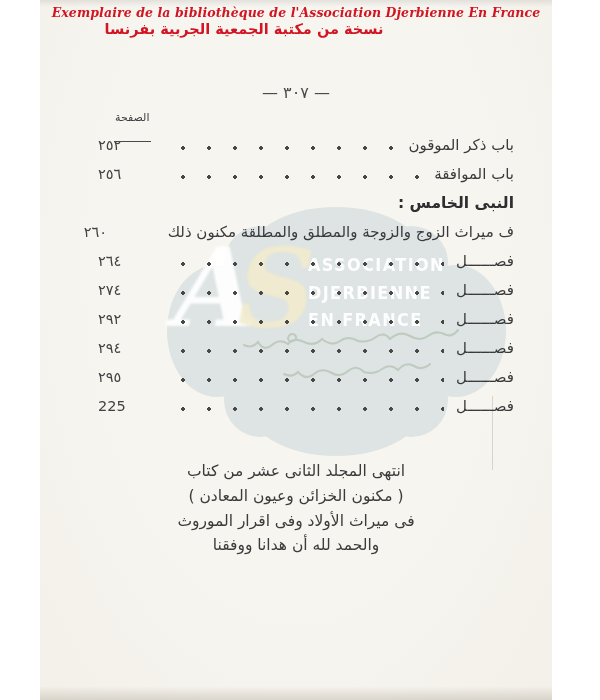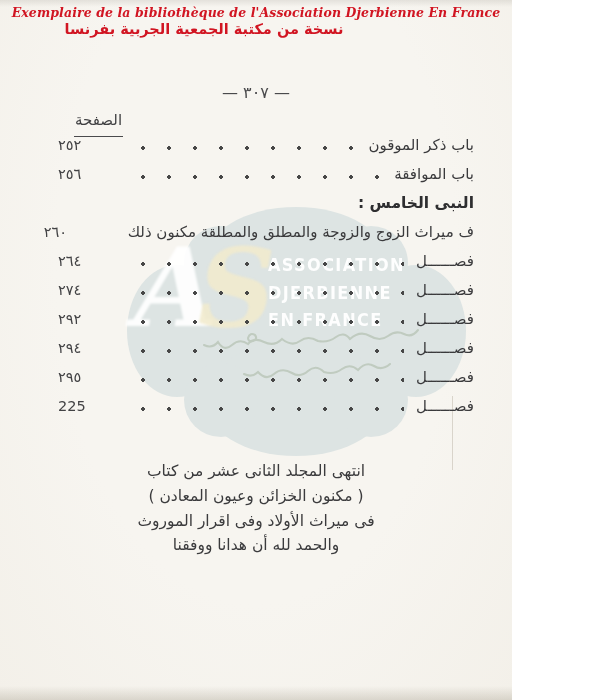--- a/index.html
+++ b/index.html
@@ -1,19 +1,19 @@
 <!DOCTYPE html>
 <html lang="ar"><head>
 <meta charset="utf-8">
 <style>
   html,body{margin:0;padding:0;background:#ffffff;}
   .page{
     position:relative;width:512px;height:700px;overflow:hidden;
     background:radial-gradient(ellipse at 50% 38%, #f7f5f0 55%, #f3f0e9 100%);
-    font-family:"DejaVu Sans",sans-serif;color:#3a3a3c;
+    font-family:"DejaVu Sans",sans-serif;color:#3a3a3c;margin-left:40px;
   }
   .page::before{content:"";position:absolute;left:0;top:0;right:0;height:7px;
     background:linear-gradient(to bottom,rgba(110,105,95,.14),rgba(0,0,0,0));pointer-events:none;}
   .page::after{content:"";position:absolute;left:0;bottom:0;right:0;height:14px;
     background:linear-gradient(to top,rgba(120,110,88,.22),rgba(0,0,0,0));pointer-events:none;}
 
   
   .watermark{position:absolute;inset:0;pointer-events:none;}
   .wm-blob{position:absolute;left:124px;top:203px;width:345px;height:257px;}
   .wm-monogram{
@@ -44,21 +44,21 @@
   }
 
   
   .folio{position:absolute;top:83px;left:0;width:100%;text-align:center;
     font-size:16px;letter-spacing:3px;color:#4a4a4c;}
 
   
   .toc{position:absolute;top:130px;left:58px;right:38px;direction:rtl;z-index:2;}
   .toc-header{
     position:absolute;top:-19px;left:16px;direction:rtl;
-    font-size:15px;color:#3f3f41;border-bottom:1px solid #4a4a4c;padding:0 1px 7px;
+    font-size:11px;color:#3f3f41;border-bottom:1px solid #4a4a4c;padding:0 1px 17px;
   }
   .toc-row{display:flex;align-items:center;height:29px;font-size:15px;}
   .toc-row .title{white-space:nowrap;}
   .leader{
     flex:1 1 auto;min-width:0;height:8px;margin:0 12px;transform:translateY(3px);
     background-image:radial-gradient(circle,#474747 1.6px,rgba(0,0,0,0) 1.9px);
     background-size:26px 8px;background-repeat:repeat-x;background-position:left center;
   }
   .pageno{flex:0 0 60px;width:60px;direction:ltr;text-align:left;
     font-size:14.5px;color:#424244;padding-top:1px;}

